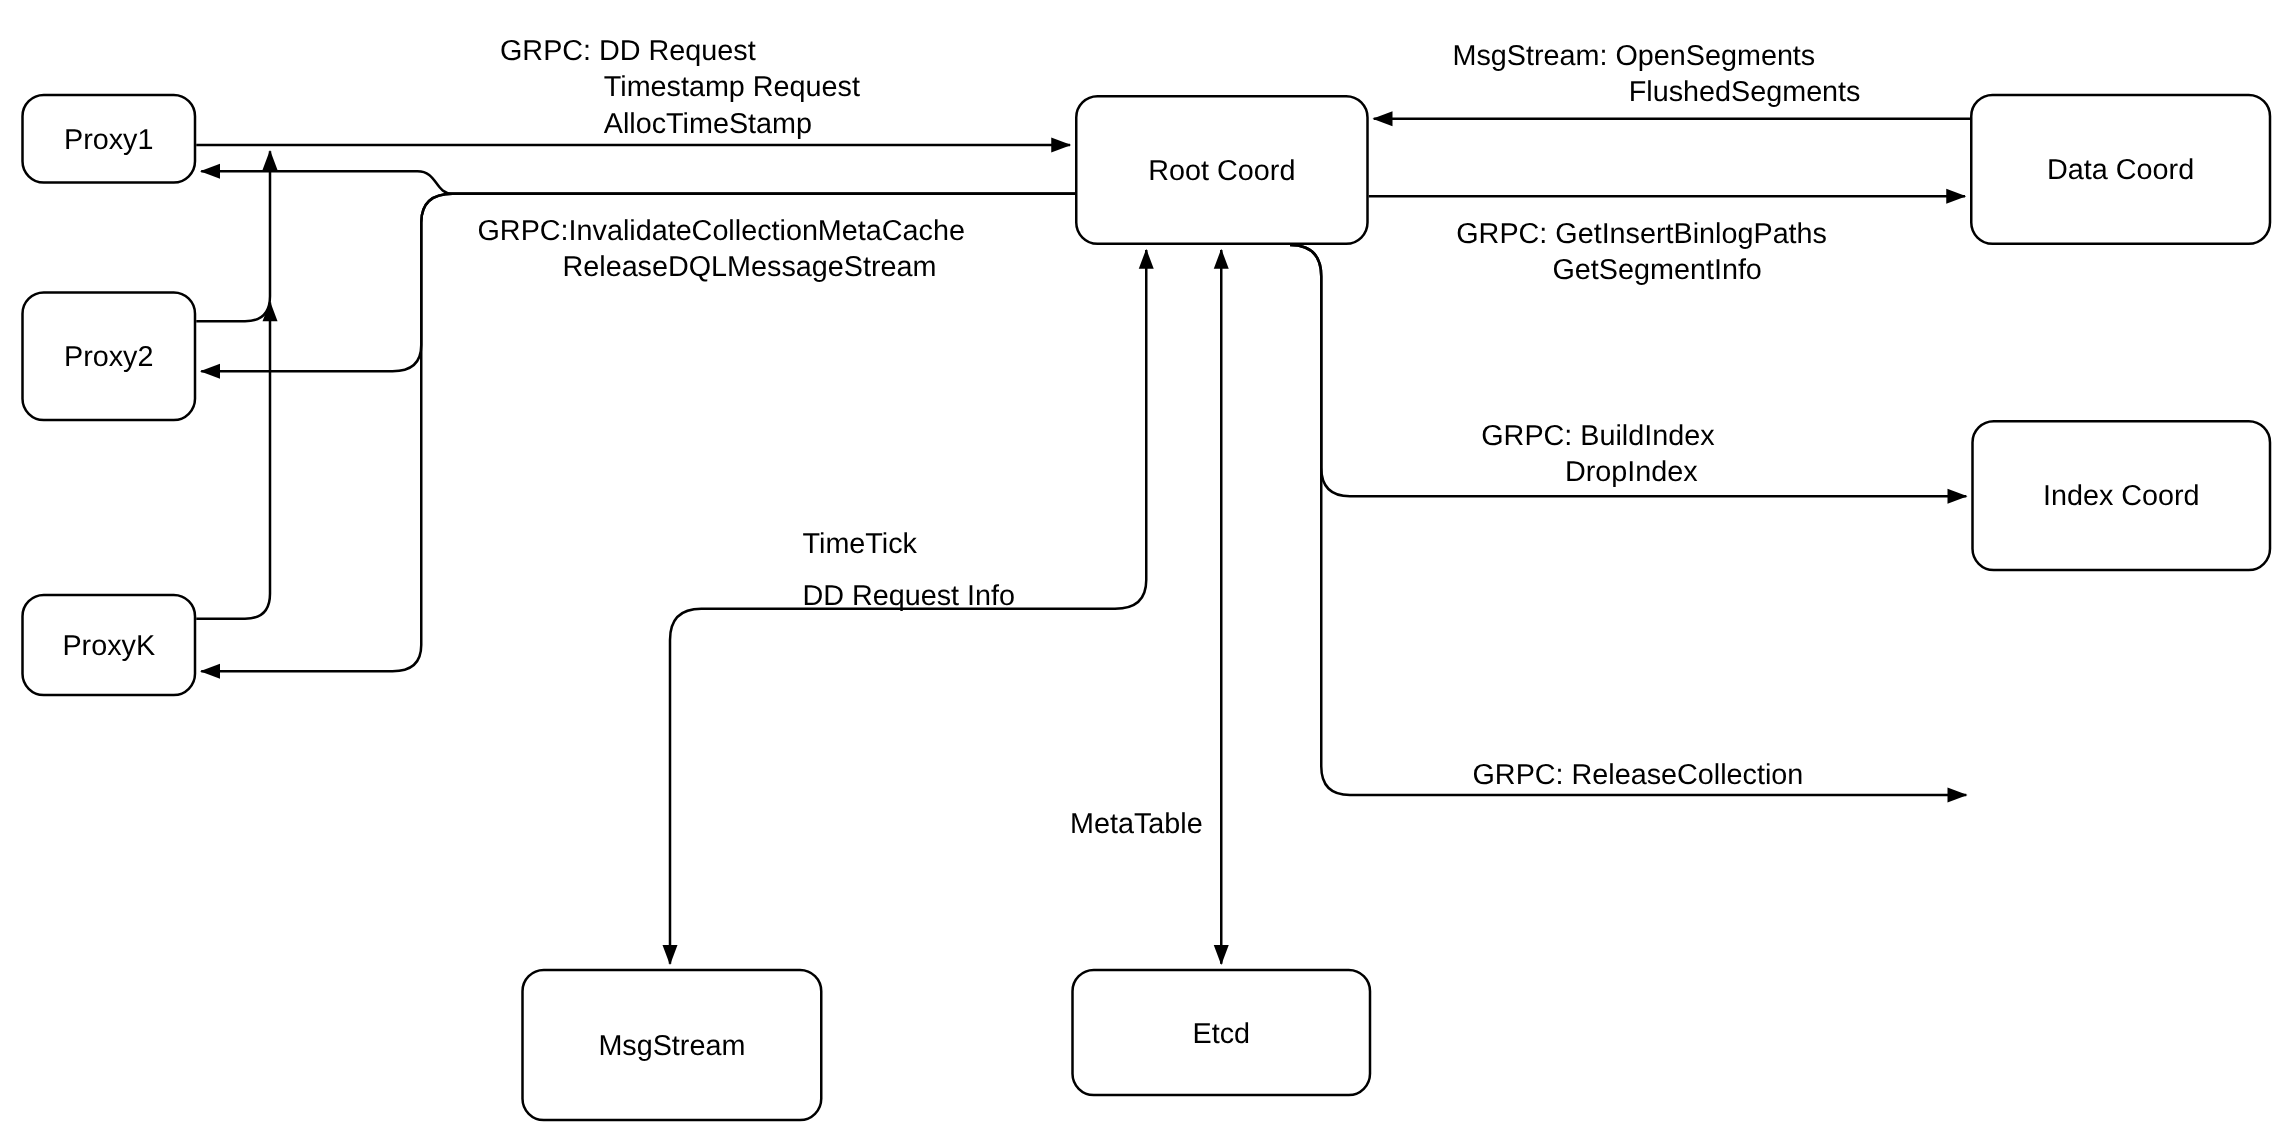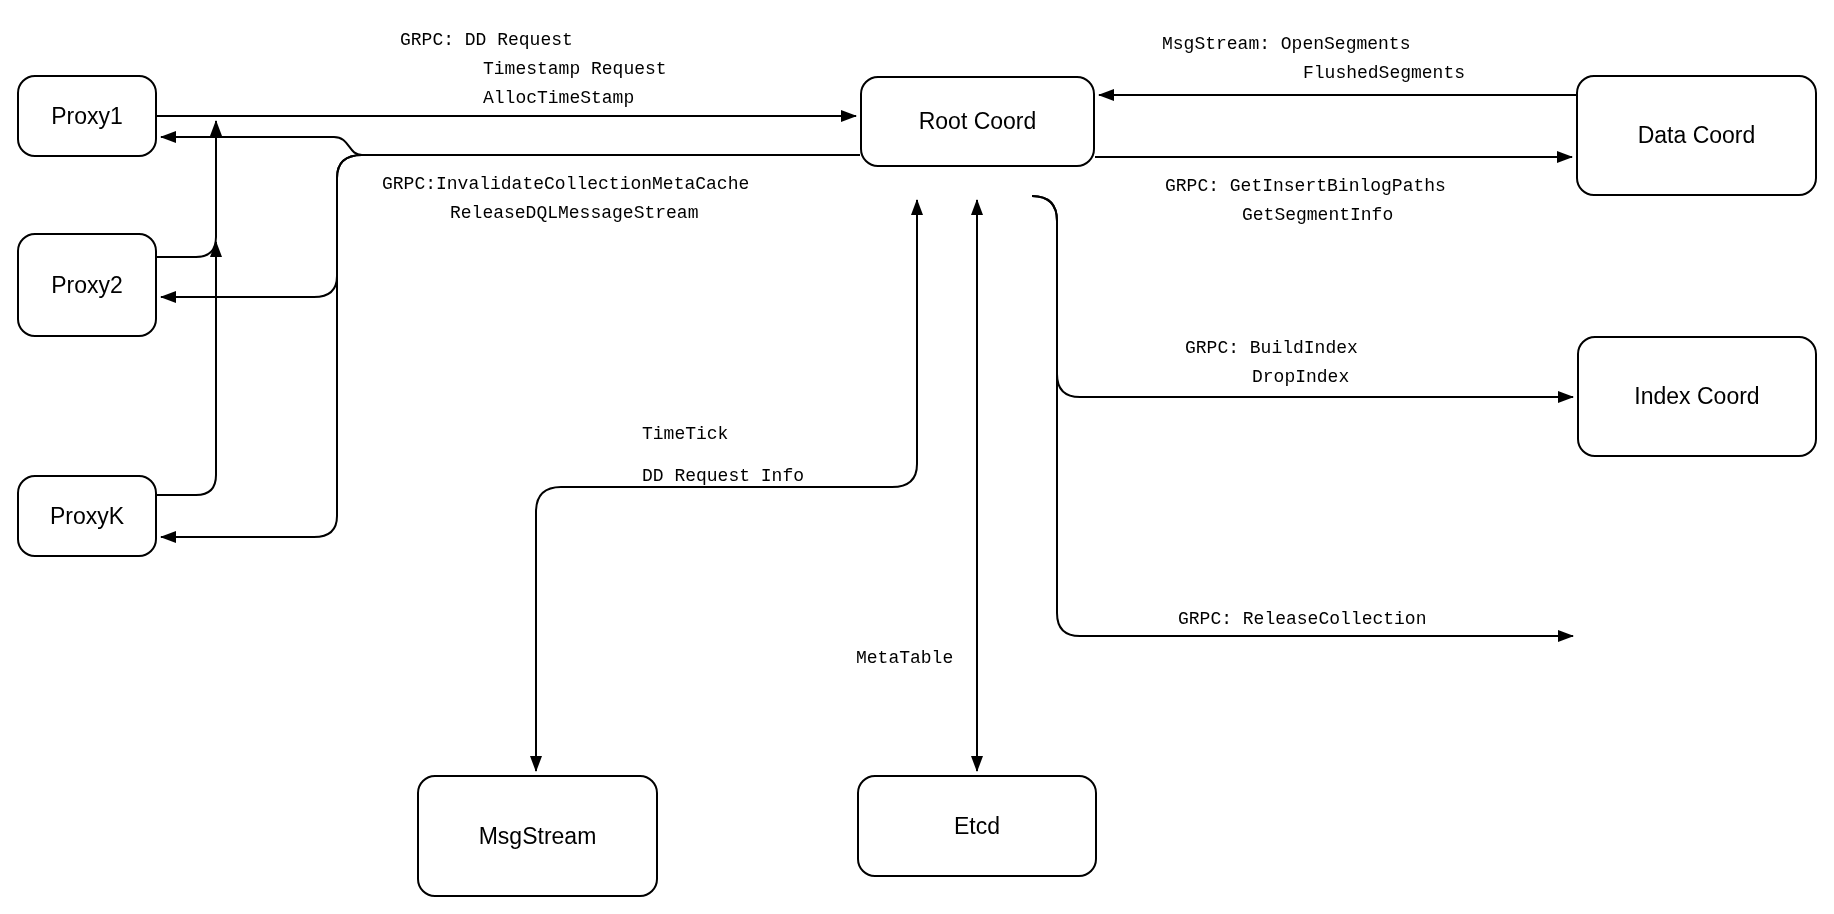--- a/index.html
+++ b/index.html
@@ -29,24 +29,23 @@
     border: 2px solid #000000;
     border-radius: 18px;
     display: flex;
     align-items: center;
     justify-content: center;
     font-size: 23px;
     white-space: nowrap;
   }
   .elabel {
     position: absolute;
-    font-size: 18px;
+    font-size: 23px;
     line-height: 29px;
     white-space: nowrap;
-    font-family: Liberation Mono, monospace;
   }
 </style>
 </head>
 <body>
 
 <div class="stage">
 
   <svg class="wires" viewBox="0 0 1834 914" fill="none" stroke="#000000" stroke-width="2">
     <defs>
       <marker id="arrow" markerUnits="userSpaceOnUse" markerWidth="18" markerHeight="14" refX="16" refY="7" orient="auto-start-reverse">
@@ -72,25 +71,25 @@
 
     <path d="M 1032,196 Q 1057,196 1057,221 L 1057,374 Q 1057,397 1080,397 L 1573,397" marker-end="url(#arrow)"></path>
 
     <path d="M 1032,196 Q 1057,196 1057,221 L 1057,613 Q 1057,636 1080,636 L 1573,636" marker-end="url(#arrow)"></path>
 
     <path d="M 917,200 L 917,464 Q 917,487 892,487 L 561,487 Q 536,487 536,512 L 536,771" marker-start="url(#arrow)" marker-end="url(#arrow)"></path>
 
     <path d="M 977,200 L 977,771" marker-start="url(#arrow)" marker-end="url(#arrow)"></path>
   </svg>
 
-  <div class="node" style="left:17px;  top:75px;  width:140px; height:82px;">Proxy1</div>
+  <div class="node" style="left:17px;  top:75px;  width:140px; height:72px;">Proxy1</div>
   <div class="node" style="left:17px;  top:233px; width:140px; height:104px;">Proxy2</div>
   <div class="node" style="left:17px;  top:475px; width:140px; height:82px;">ProxyK</div>
 
-  <div class="node" style="left:860px; top:76px;  width:235px; height:91px;">Root Coord</div>
+  <div class="node" style="left:860px; top:76px;  width:235px; height:120px;">Root Coord</div>
 
   <div class="node" style="left:1576px; top:75px;  width:241px; height:121px;">Data Coord</div>
   <div class="node" style="left:1577px; top:336px; width:240px; height:121px;">Index Coord</div>
 
   <div class="node" style="left:417px; top:775px; width:241px; height:122px;">MsgStream</div>
   <div class="node" style="left:857px; top:775px; width:240px; height:102px;">Etcd</div>
 
   <div class="elabel" style="left:400px; top:26px;">GRPC: DD Request</div>
   <div class="elabel" style="left:483px; top:55px;">Timestamp Request</div>
   <div class="elabel" style="left:483px; top:84px;">AllocTimeStamp</div>

